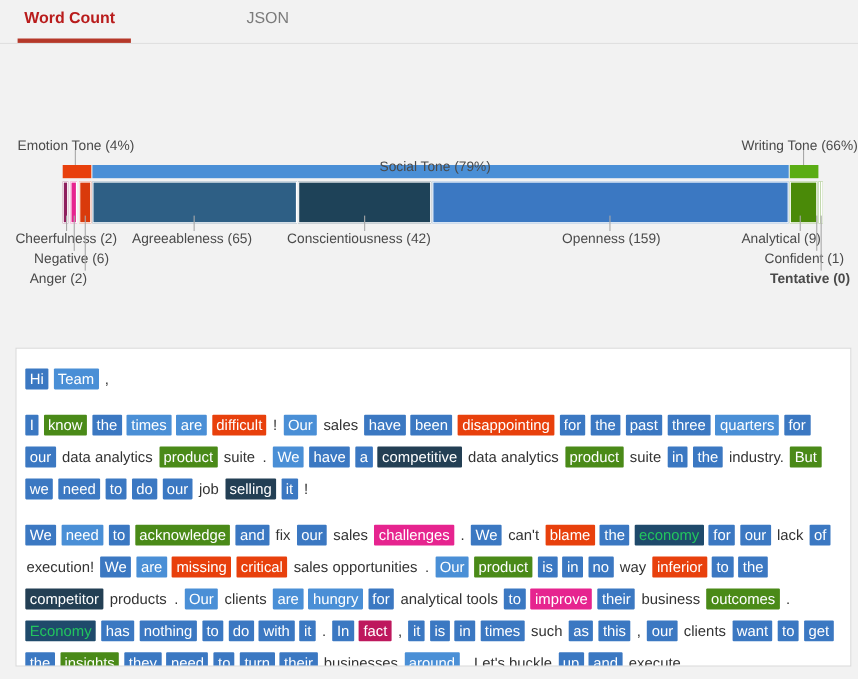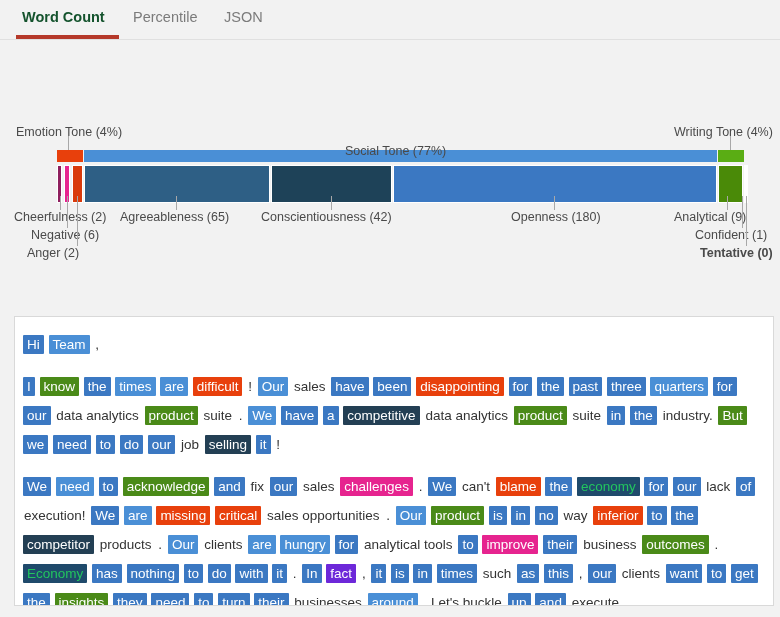--- a/index.html
+++ b/index.html
@@ -17,21 +17,21 @@
     position: absolute; left: 0; top: 0; width: 780px; height: 40px;
     border-bottom: 1px solid #e0e0e0;
     background: #f2f2f2;
   }
   .tab {
     position: absolute; top: 4px;
     font-size: 14.5px; color: #7b7b7b;
     padding: 5px 2px 10px 2px;
     cursor: pointer; white-space: nowrap;
   }
-  .tab.active { color: #14532d; font-weight: bold; }
+  .tab.active { color: #b91c1c; font-weight: bold; }
   .tab-underline {
     position: absolute; height: 4px; background: #b5392a; bottom: 0px;
   }
 
   
   .desc {
     position: absolute; font-size: 13.5px; color: #4a4a4a;
   }
 
   
@@ -53,67 +53,66 @@
   }
   .para { margin: 0 0 13px 0; line-height: 25px; font-size: 13.5px; color: #333333; }
   .para:last-child { margin-bottom: 0; }
   .w { display: inline-block; padding: 1px 4px; margin: 0 1px 2px 0; border-radius: 1px; line-height: 17px; }
   .plain { display: inline-block; padding: 1px 1px; margin: 0 1px 2px 0; color: #333; }
   .c-blue   { background: #3b78c2; color: #ffffff; }
   .c-lblue  { background: #4a8fd6; color: #ffffff; }
   .c-navy   { background: #1f4a6b; color: #22c55e; }
   .c-dnavy  { background: #233f54; color: #ffffff; }
   .c-green  { background: #4a8a18; color: #ffffff; }
-  .c-dgreen { background: #6d28d9; color: #ffffff; }
+  .c-dgreen { background: #be185d; color: #ffffff; }
   .c-orange { background: #e8400c; color: #ffffff; }
   .c-pink   { background: #e6248f; color: #ffffff; }
 </style>
 </head>
 <body>
 
 <div id="root">
 
   <div class="tabbar" id="tabbar">
       <div class="tab active" style="left: 20px;">Word Count</div>
       <div class="tab-underline" style="left: 16px; width: 103px;"></div>
-      <div class="tab" style="left: 131px;">Percentile</div>
       <div class="tab" style="left: 222px;">JSON</div>
     </div>
 
 
   <div class="chart" id="chart">
       <div class="grp-bar" style="left: 57px; width: 26px; background: rgb(232, 64, 12);"></div>
       <div class="grp-bar" style="left: 84px; width: 633px; background: rgb(74, 143, 214);"></div>
       <div class="grp-bar" style="left: 718px; width: 26px; background: rgb(90, 173, 20);"></div>
       <div class="trait-bar" style="left: 57px; width: 5px; background: rgb(142, 31, 94);"></div>
       <div class="trait-bar" style="left: 64px; width: 6px; background: rgb(230, 36, 143);"></div>
       <div class="trait-bar" style="left: 72px; width: 11px; background: rgb(217, 58, 11);"></div>
       <div class="trait-bar" style="left: 84px; width: 186px; background: rgb(46, 95, 133);"></div>
       <div class="trait-bar" style="left: 271px; width: 121px; background: rgb(30, 66, 88);"></div>
       <div class="trait-bar" style="left: 393px; width: 324px; background: rgb(59, 120, 194);"></div>
       <div class="trait-bar" style="left: 718px; width: 25px; background: rgb(74, 138, 8);"></div>
       <div class="trait-bar" style="left: 744px; width: 2px; background: rgb(74, 138, 8);"></div>
       <div class="trait-bar" style="left: 746px; width: 1px; background: rgb(74, 138, 8);"></div>
       <div class="leader" style="left: 68px; top: 26px; height: 14px;"></div>
       <div class="grp-label" style="left: 16px; top: 15px;">Emotion Tone (4%)</div>
-      <div class="grp-label" style="left: 345px; top: 34px;">Social Tone (77%)</div>
+      <div class="grp-label" style="left: 345px; top: 34px;">Social Tone (79%)</div>
       <div class="leader" style="left: 730px; top: 26px; height: 14px;"></div>
-      <div class="grp-label" style="left: 674px; top: 15px;">Writing Tone (4%)</div>
+      <div class="grp-label" style="left: 674px; top: 15px;">Writing Tone (66%)</div>
       <div class="leader" style="left: 60px; top: 86px; height: 14px;"></div>
       <div class="trait-label" style="left: 14px; top: 100px;">Cheerfulness (2)</div>
       <div class="leader" style="left: 67px; top: 86px; height: 32px;"></div>
       <div class="trait-label" style="left: 31px; top: 118px;">Negative (6)</div>
       <div class="leader" style="left: 77px; top: 86px; height: 50px;"></div>
       <div class="trait-label" style="left: 27px; top: 136px;">Anger (2)</div>
       <div class="leader" style="left: 176px; top: 86px; height: 14px;"></div>
       <div class="trait-label" style="left: 120px; top: 100px;">Agreeableness (65)</div>
       <div class="leader" style="left: 331px; top: 86px; height: 14px;"></div>
       <div class="trait-label" style="left: 261px; top: 100px; text-align: center;">Conscientiousness (42)</div>
       <div class="leader" style="left: 554px; top: 86px; height: 14px;"></div>
-      <div class="trait-label" style="left: 511px; top: 100px;">Openness (180)</div>
+      <div class="trait-label" style="left: 511px; top: 100px;">Openness (159)</div>
       <div class="leader" style="left: 727px; top: 86px; height: 14px;"></div>
       <div class="trait-label" style="left: 674px; top: 100px;">Analytical (9)</div>
       <div class="leader" style="left: 742px; top: 86px; height: 32px;"></div>
       <div class="trait-label" style="left: 695px; top: 118px;">Confident (1)</div>
       <div class="leader" style="left: 746px; top: 86px; height: 50px;"></div>
       <div class="trait-label" style="left: 700px; top: 136px; font-weight: bold;">Tentative (0)</div>
     </div>
 
 
   <div class="textpanel" id="textpanel">

